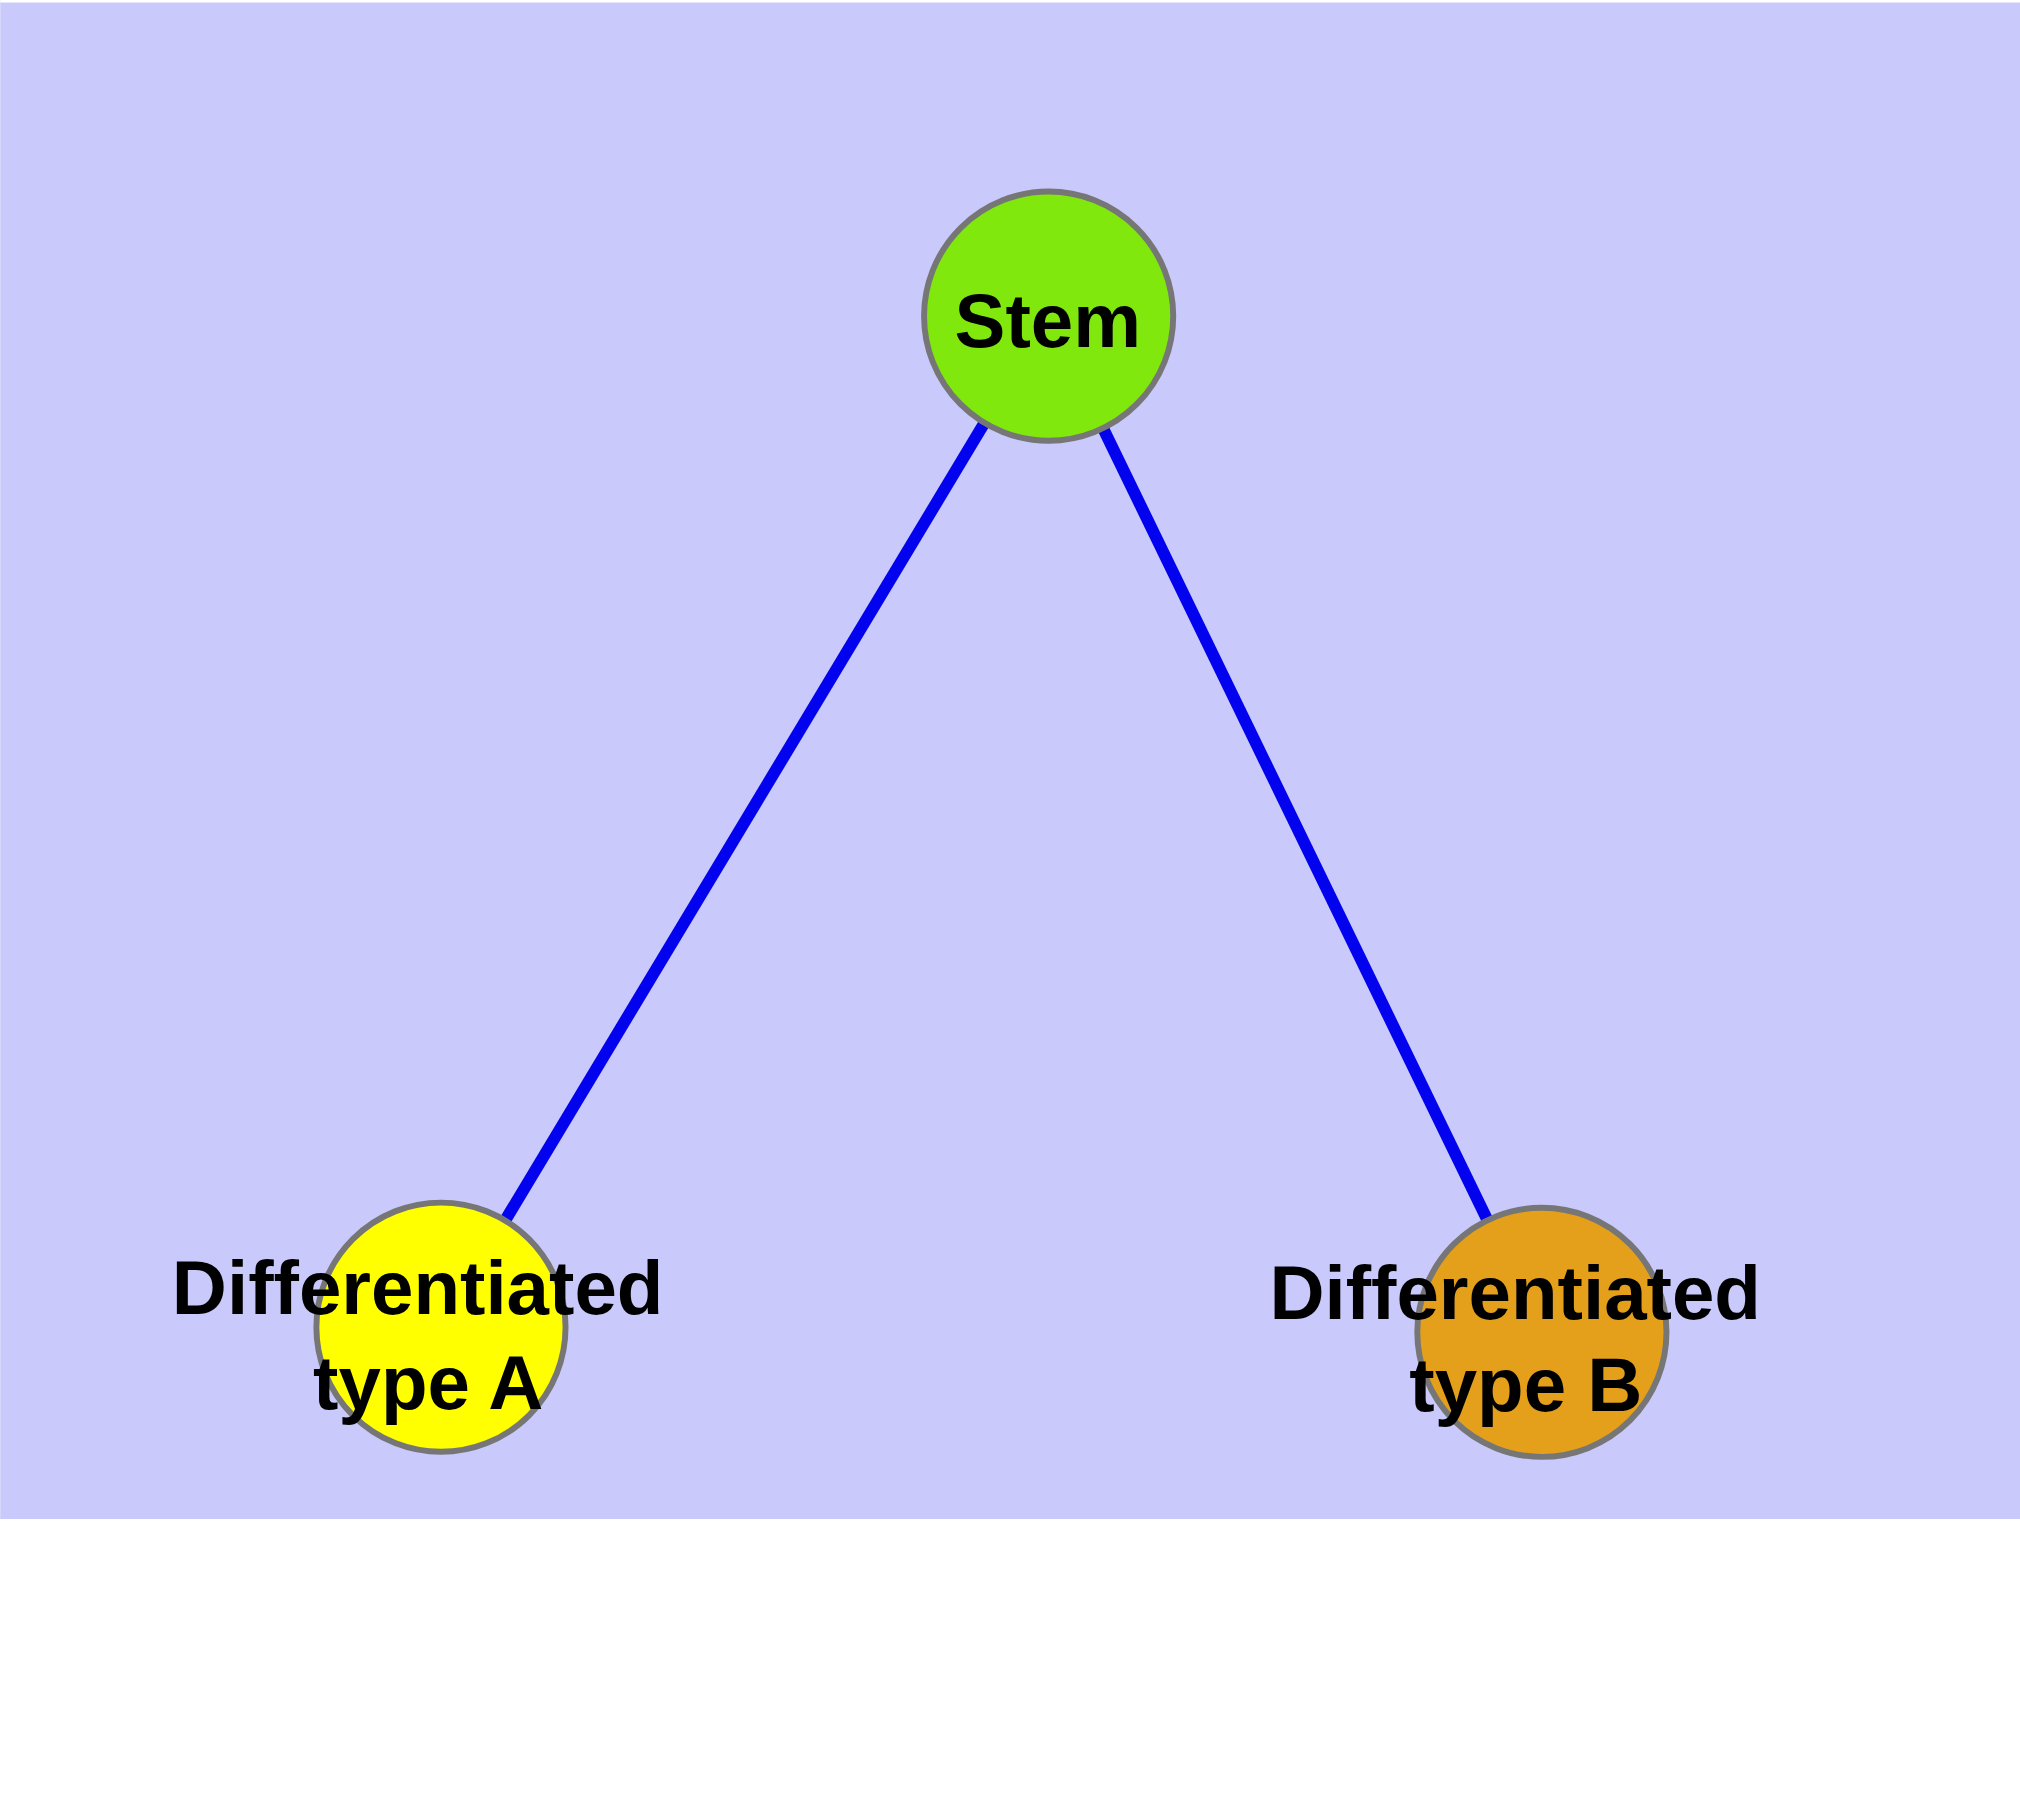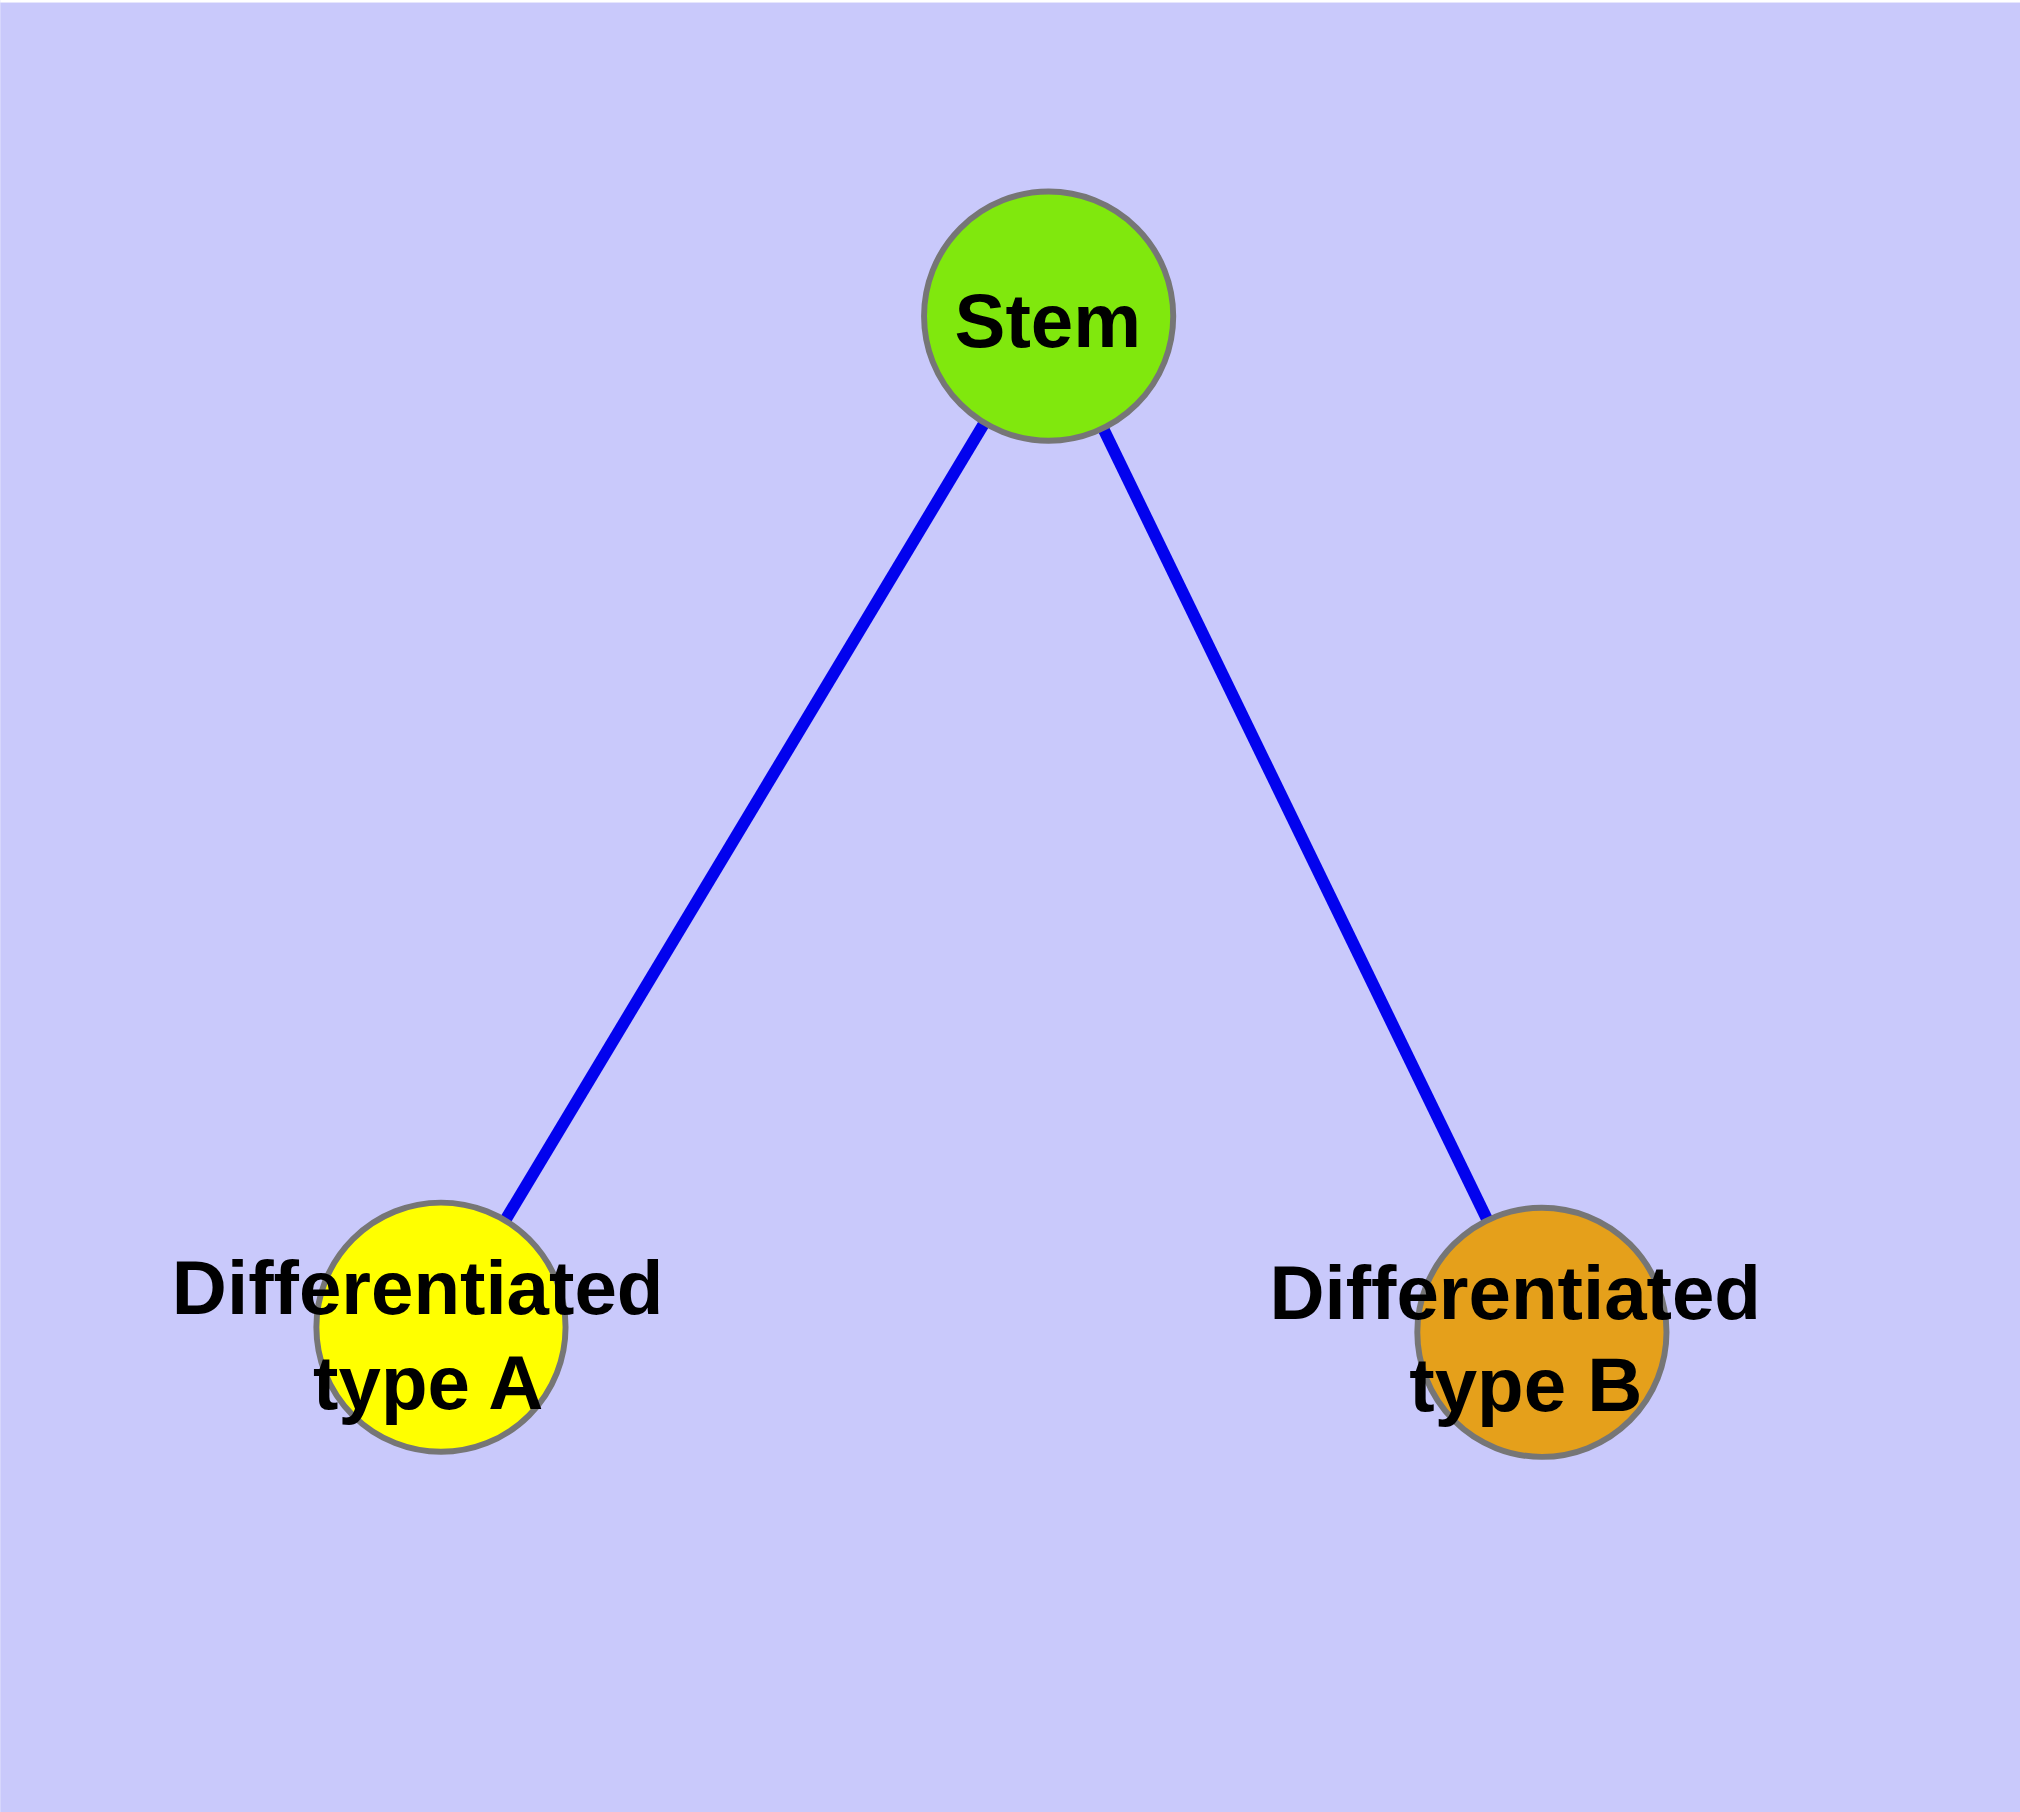--- a/index.html
+++ b/index.html
@@ -1,19 +1,19 @@
 <!DOCTYPE html>
 <html style="font-size:13.6px"><head>
 <meta charset="utf-8">
 <style>
   html, body { margin: 0; padding: 0; background: #ffffff; }
   .stage {
     position: relative;
     width: 2021px;
-    height: 1812px;
+    height: 1519px;
     overflow: hidden;
   }
   svg.graph { position: absolute; left: 0; top: 0; display: block; }
   svg.graph text {
     font-family: "Liberation Sans", sans-serif;
     font-weight: bold;
     font-size: 90px;
   }
   .edge { stroke-width: 14px; fill: none; }
   .node { stroke-width: 7px; }

